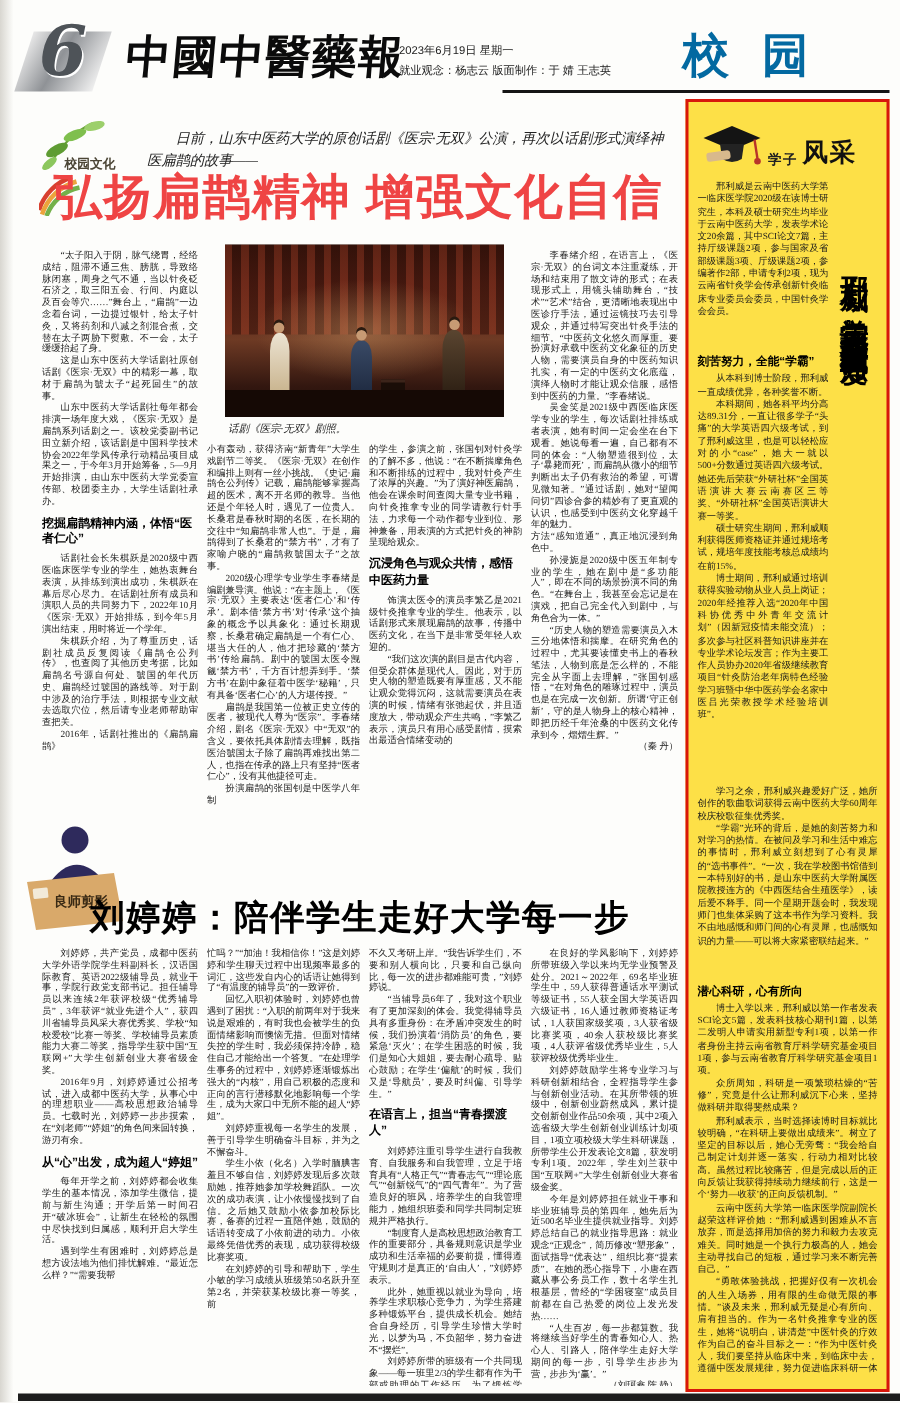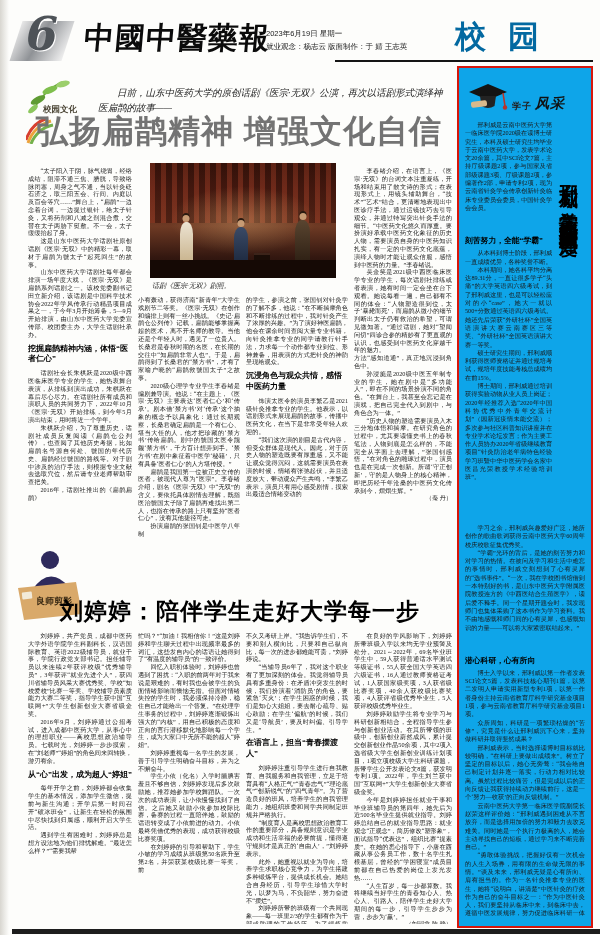--- a/index.html
+++ b/index.html
@@ -25,21 +25,21 @@
   .section-title{position:absolute;left:455px;top:16px;font-family:"Liberation Serif",serif;
       font-weight:bold;font-size:31px;letter-spacing:22px;color:#0369a1;white-space:nowrap;}
   .header-rule{position:absolute;left:335px;top:60px;width:258px;height:2px;background:#151515;}
 
   
   .campus-logo{position:absolute;left:26px;top:78px;}
   .lead-intro{position:absolute;left:98px;top:86px;width:348px;font-size:9.5px;
       font-style:italic;line-height:1.6;color:#222;text-indent:2em;}
   .lead-headline{position:absolute;left:24px;top:110px;width:430px;text-align:center;
       font-family:"Liberation Sans",sans-serif;font-weight:900;font-size:32px;
-      letter-spacing:1px;color:#737373;white-space:nowrap;}
+      letter-spacing:1px;color:#ef4444;white-space:nowrap;}
   .col{position:absolute;overflow:hidden;}
   .col .para{margin:0;font-size:6.2px;line-height:7.8px;text-align:justify;
       text-indent:2em;color:#191919;}
   .col .para.ni{text-indent:0;}
   .col .attrib{text-align:right;text-indent:0;}
   .col .subhead{font-family:"Liberation Sans",sans-serif;font-weight:bold;font-size:8px;
       line-height:1.35;margin:5px 0 4px;color:#000;}
   .colA{left:28px;top:167px;width:104px;height:394px;}
   .colB{left:138px;top:296px;width:102px;height:265px;}
   .colC{left:246px;top:296px;width:102px;height:265px;}
@@ -54,24 +54,24 @@
       background:radial-gradient(ellipse at center,rgba(230,180,120,.35),rgba(0,0,0,0) 70%);}
   .stage-floor{position:absolute;left:0;bottom:0;width:100%;height:16%;background:#150905;}
   .fig{position:absolute;border-radius:45% 45% 12% 12%/30% 30% 6% 6%;}
   .fig::before{content:"";position:absolute;left:50%;top:-7px;transform:translateX(-50%);
       width:7px;height:7px;border-radius:50%;background:#c79b74;box-shadow:0 -2px 0 0 #2a1a10;}
   .photo-caption{position:absolute;left:152px;top:281px;width:184px;font-size:7px;
       font-style:italic;color:#222;}
 
   
   .student-box{position:absolute;left:457px;top:66px;width:136px;height:862px;
-      box-sizing:border-box;border:2.5px solid #d7170c;background:#0ea5e9;padding:5px 6px;}
+      box-sizing:border-box;border:2.5px solid #d7170c;background:#fde047;padding:5px 6px;}
   .sp-tag{display:flex;align-items:flex-end;gap:3px;margin:2px 0 8px 2px;height:38px;}
   .sp-tag-small{font-size:9px;font-weight:bold;color:#222;letter-spacing:1px;}
-  .sp-tag-large{font-size:14px;font-weight:bold;font-style:italic;color:#111;
+  .sp-tag-large{font-size:17px;font-weight:bold;color:#111;
       font-family:"Liberation Serif",serif;letter-spacing:1px;}
   .sp-main{display:flex;height:398px;overflow:hidden;}
   .sp-textcol{width:88px;overflow:hidden;}
   .sp-titlecol{width:33px;display:flex;justify-content:center;}
   .sp-title{writing-mode:vertical-rl;text-orientation:upright;font-family:"Liberation Serif",serif;
       font-weight:bold;font-size:19px;letter-spacing:2px;line-height:1.15;color:#000;
       margin-top:48px;height:345px;overflow:hidden;}
   .sp-full{margin-top:5px;height:392px;overflow:hidden;}
   .student-box .para{margin:0;font-size:6.2px;line-height:8.3px;text-align:justify;
       text-indent:2em;color:#191919;}

